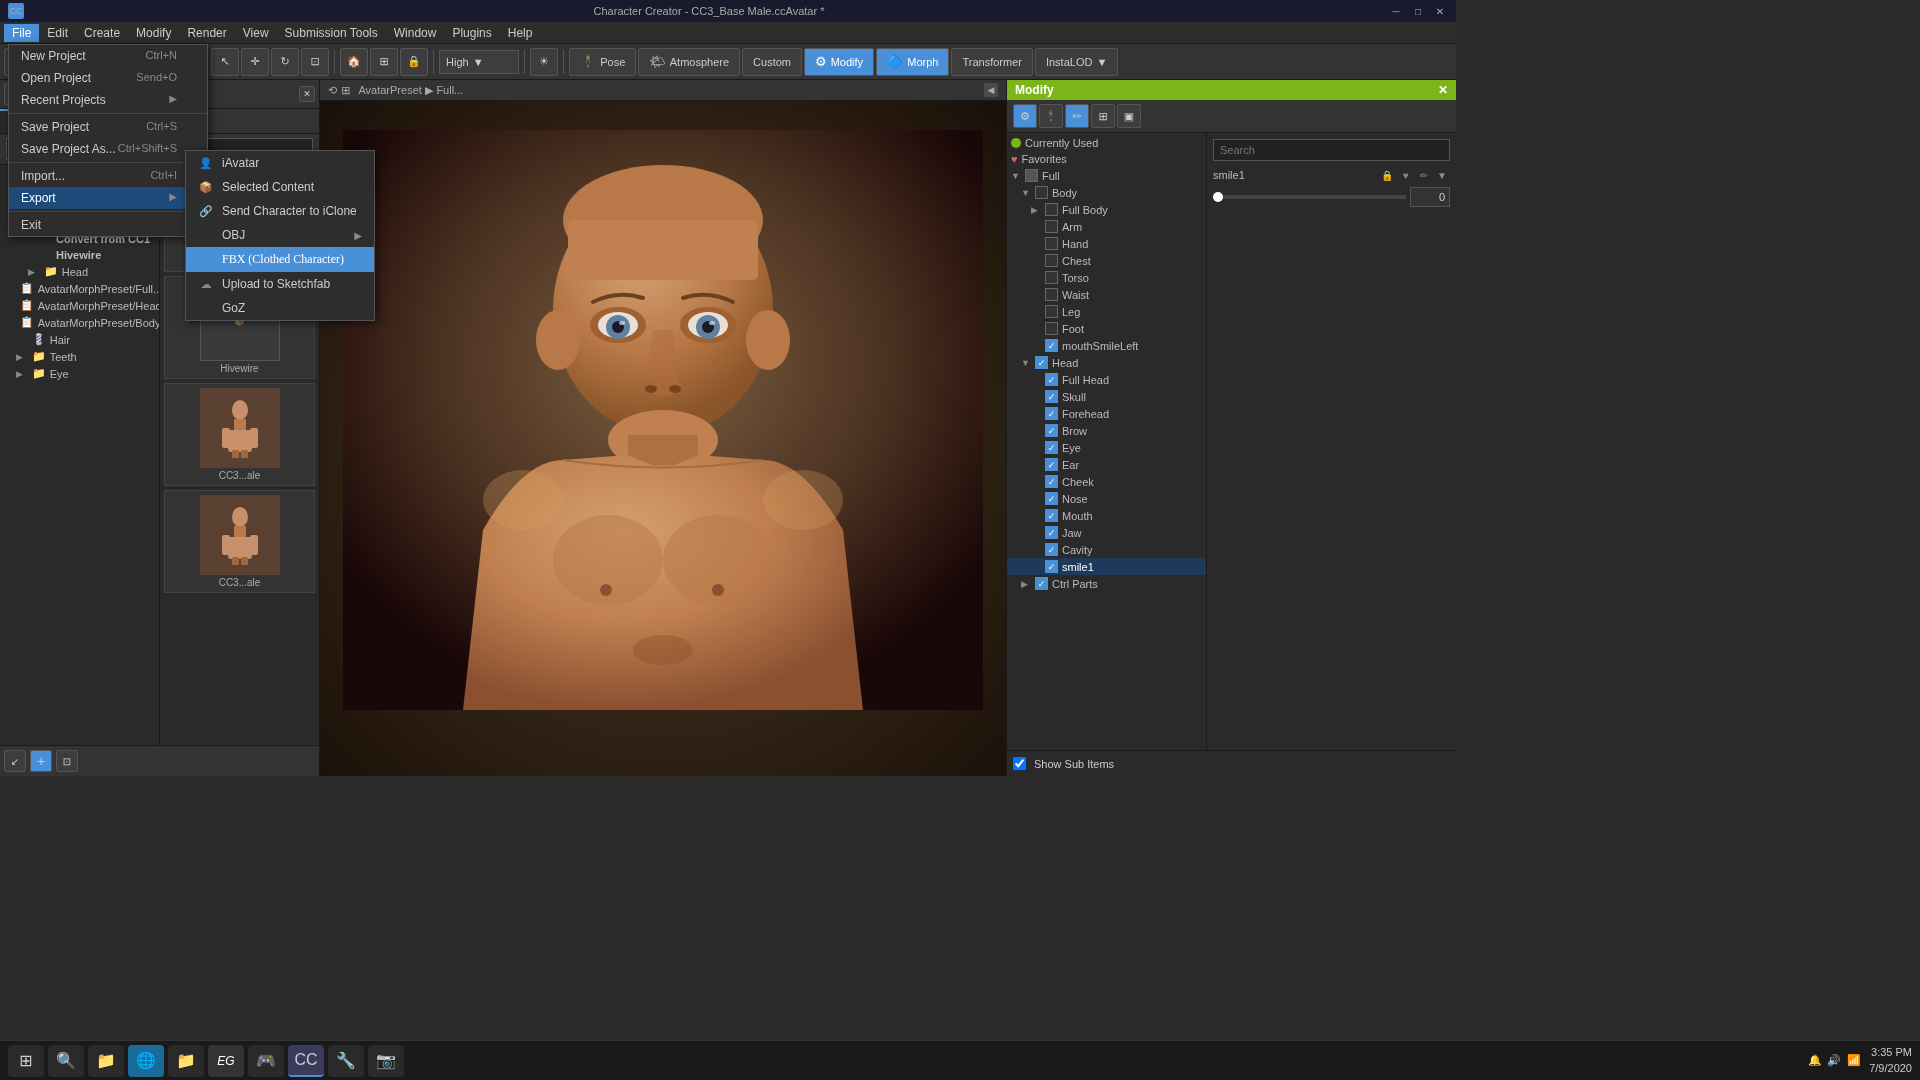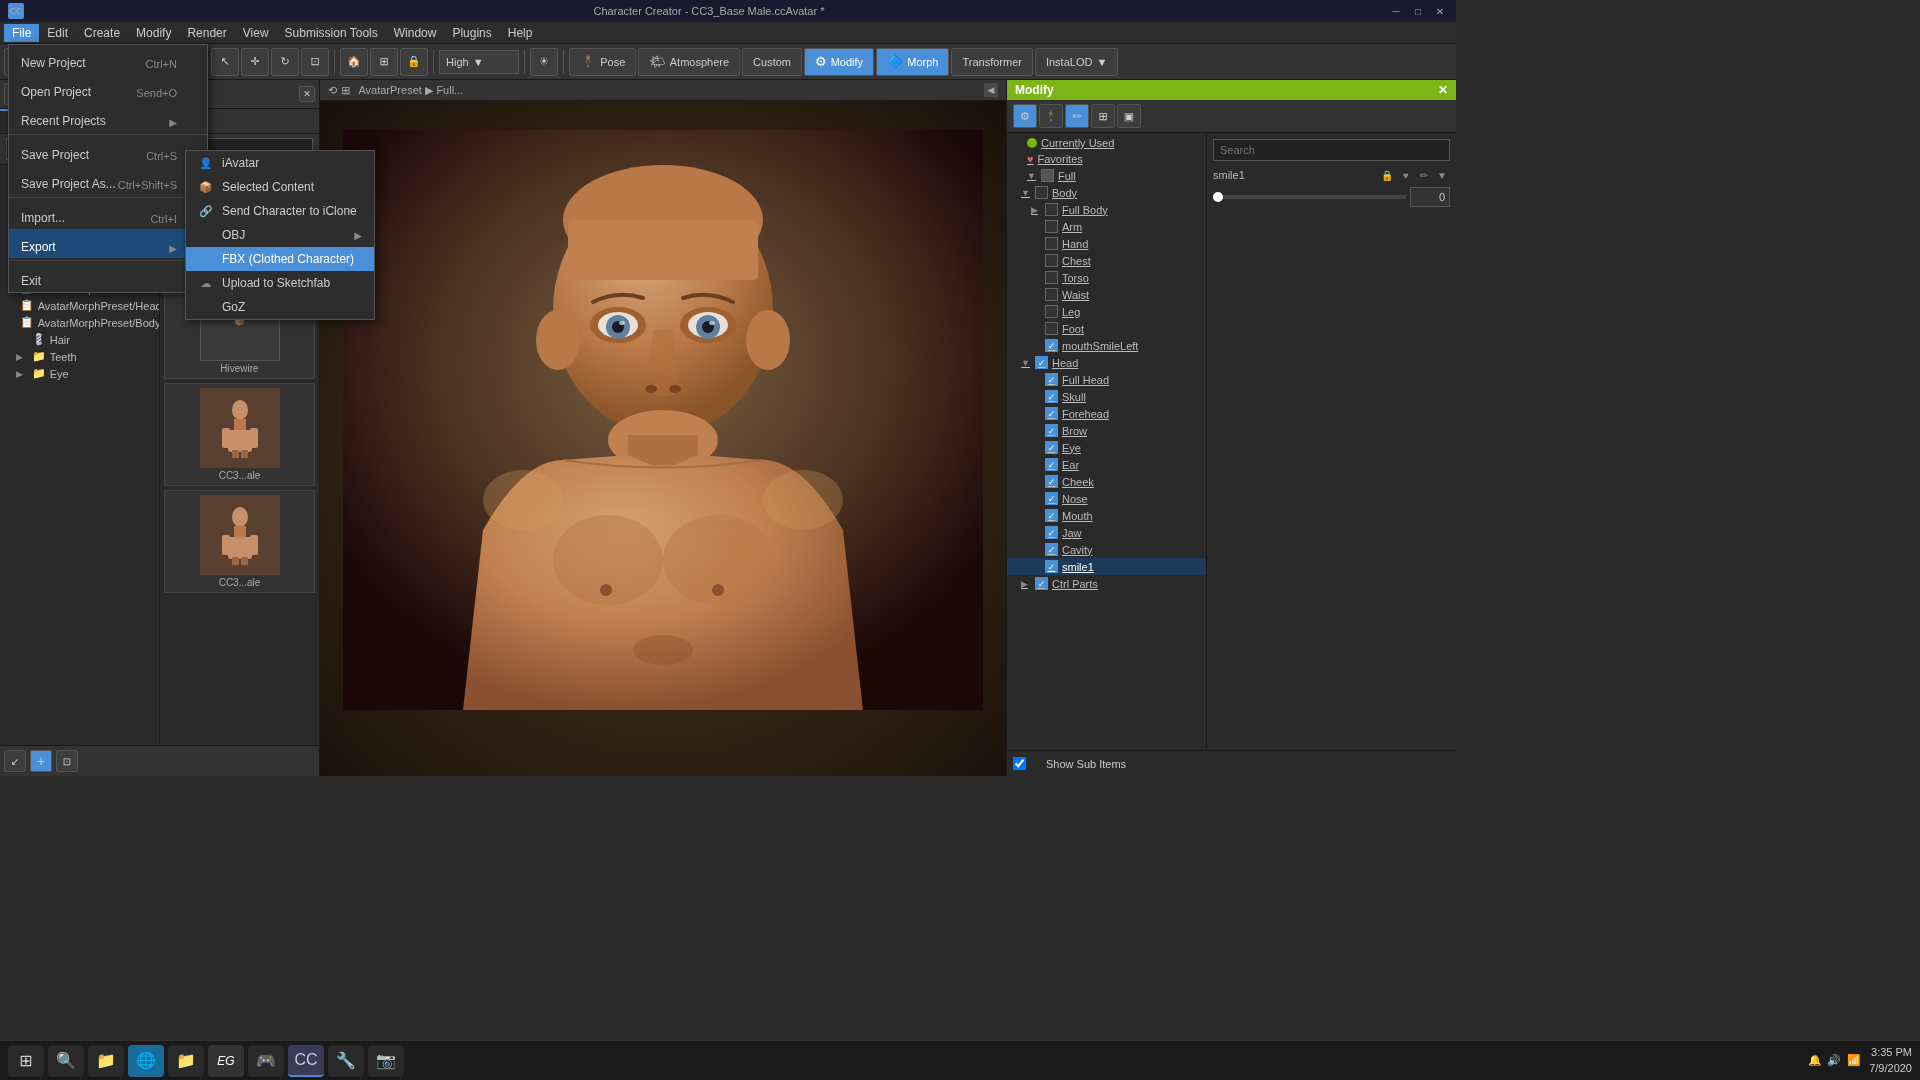--- a/index.html
+++ b/index.html
@@ -136,22 +136,22 @@
     .rt-btn.active { background: #4a90d9; }
 
     #right-content {
       display: flex; flex: 1; overflow: hidden;
     }
     #tree-right {
       width: 200px; background: #2a2a2a; border-right: 1px solid #1a1a1a;
       overflow-y: auto; padding: 2px 0;
     }
     .rt-tree-item {
-      padding: 2px 20px; font-size: 11px; color: #bbb; cursor: pointer;
-      display: flex; align-items: center; gap: 4px; text-decoration: underline;
+      padding: 2px 4px; font-size: 11px; color: #bbb; cursor: pointer;
+      display: flex; align-items: center; gap: 4px;
     }
     .rt-tree-item.selected { background: #1e3a5a; color: #fff; }
     .rt-tree-item .cb {
       width: 13px; height: 13px; border: 1px solid #666; background: #333;
       display: flex; align-items: center; justify-content: center; flex-shrink: 0;
       font-size: 9px;
     }
     .rt-tree-item .cb.checked { background: #4a90d9; border-color: #4a90d9; color: #fff; }
     .rt-tree-arrow { font-size: 9px; color: #888; width: 10px; }
     .rt-indent1 { padding-left: 14px; }
@@ -192,55 +192,55 @@
       color: #ccc; text-align: right; padding: 0 4px; font-size: 11px;
       display: flex; align-items: center; justify-content: flex-end;
     }
     .morph-icons { display: flex; gap: 2px; align-items: center; }
     .morph-icon-btn { width: 16px; height: 16px; display: flex; align-items: center; justify-content: center; cursor: pointer; color: #888; font-size: 10px; }
 
     #right-bottom {
       padding: 6px; border-top: 1px solid #1a1a1a;
       display: flex; align-items: center; gap: 6px;
     }
-    #show-sub { display: flex; align-items: center; gap: 20px; font-size: 11px; }
+    #show-sub { display: flex; align-items: center; gap: 8px; font-size: 11px; }
     #show-sub input[type=checkbox] { cursor: pointer; }
 
     #bake-reset {
       display: flex; gap: 6px; padding: 6px 8px; border-top: 1px solid #1a1a1a;
     }
     .action-btn {
       flex: 1; height: 26px; background: #3d3d3d; border: 1px solid #555;
       color: #ccc; font-size: 11px; cursor: pointer; display: flex;
       align-items: center; justify-content: center;
     }
     #export-menu {
       position: absolute; left: 185px; top: 150px;
       background: #2d2d2d; border: 1px solid #555; min-width: 190px;
       box-shadow: 2px 2px 8px rgba(0,0,0,0.6); pointer-events: all;
       z-index: 200;
     }
     .ctx-item {
       padding: 5px 12px; font-size: 12px; color: #ccc; cursor: pointer;
       display: flex; align-items: center; gap: 8px;
     }
-    .ctx-item.highlighted { background: #4a90d9; color: #fff; }
+    .ctx-item.highlighted { background: #4a90d9; color: #fff; font-family: Liberation Serif, serif; }
     .ctx-icon { width: 16px; text-align: center; font-size: 11px; color: #888; }
     .ctx-arrow { margin-left: auto; font-size: 10px; color: #888; }
 
     
     #file-menu {
       position: absolute; left: 8px; top: 44px;
       background: #2d2d2d; border: 1px solid #555; min-width: 200px;
       box-shadow: 2px 2px 8px rgba(0,0,0,0.6); pointer-events: all;
       z-index: 200;
     }
     .file-menu-item {
-      padding: 11px 30px 4px 12px; font-size: 12px; color: #ccc; cursor: pointer;
-      display: flex; align-items: flex-end; justify-content: space-between;
+      padding: 4px 30px 4px 12px; font-size: 12px; color: #ccc; cursor: pointer;
+      display: flex; align-items: flex-start; justify-content: space-between;
     }
     .file-menu-item.active-menu { background: #1e4a7a; color: #fff; }
     .file-menu-item .shortcut { color: #888; font-size: 11px; }
     .file-menu-item .arrow { color: #888; font-size: 10px; }
     .file-separator { height: 1px; background: #444; margin: 2px 0; }
 
     
     #taskbar {
       position: fixed; bottom: 0; left: 0; width: 100%; height: 40px;
       background: #1a1a1a; display: flex; align-items: center; padding: 0 8px;

